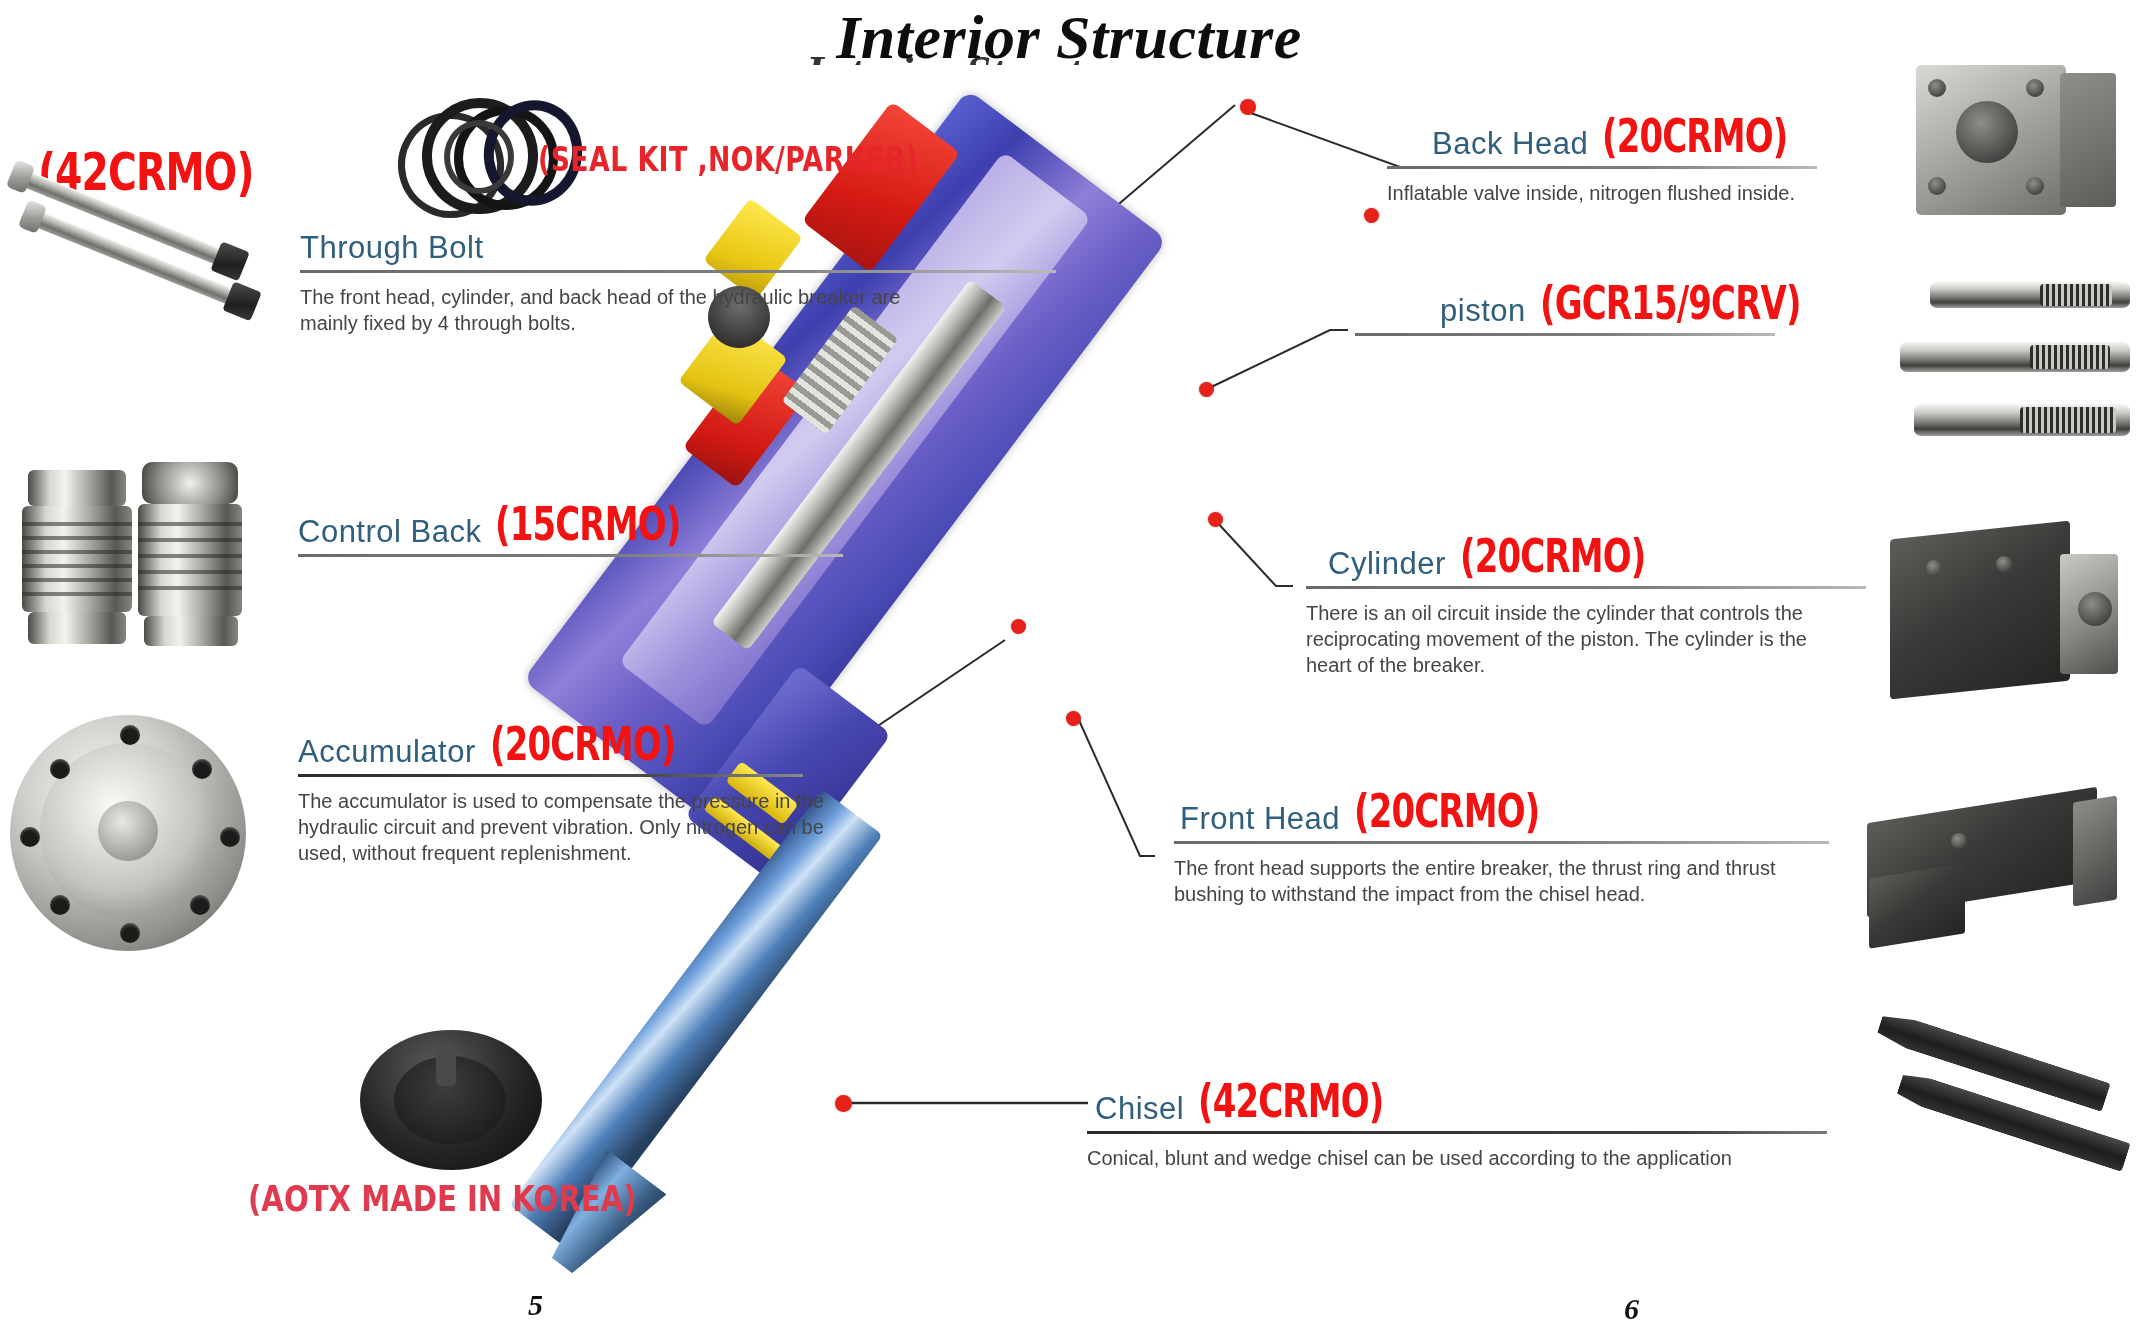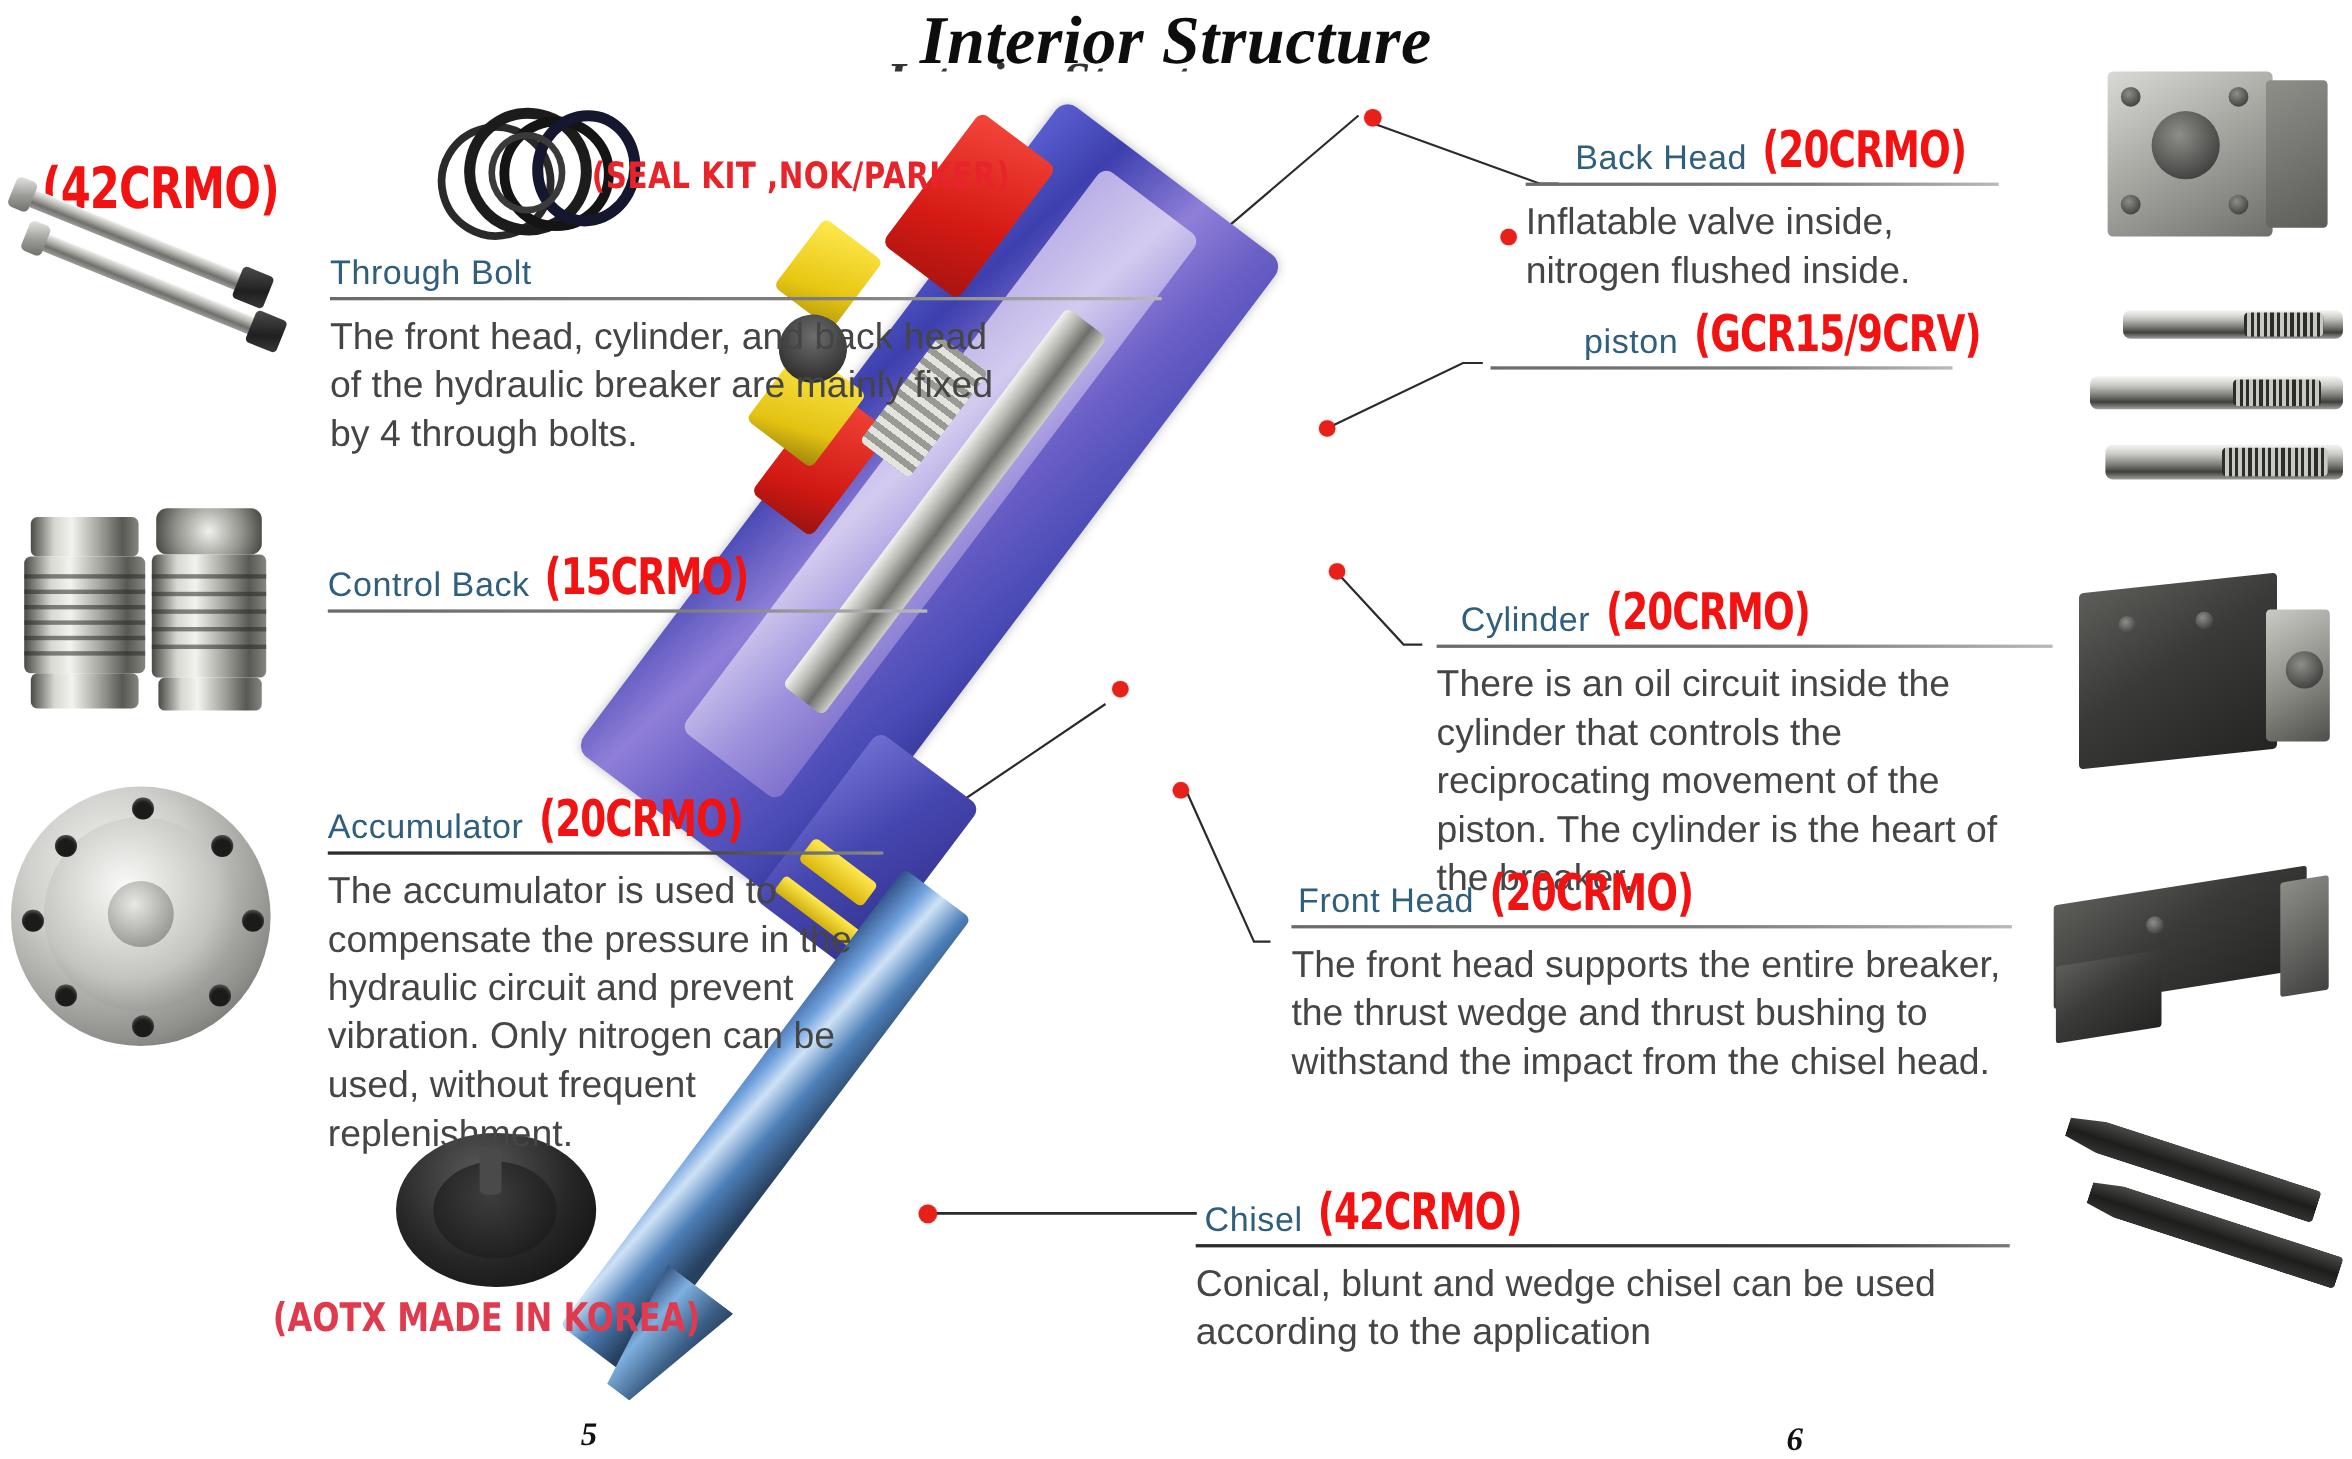--- a/index.html
+++ b/index.html
@@ -19,21 +19,21 @@
 
   
   .blk{}
   .blk .hd{white-space:nowrap;line-height:1;display:flex;align-items:flex-end;}
   .blk .part{font-size:31px;color:#2f5f7d;letter-spacing:.5px;font-weight:400;}
   .blk .mat{font-family:"DejaVu Sans Condensed","Liberation Sans Narrow","Liberation Sans",sans-serif;
             font-weight:bold;font-size:46px;color:#f21211;letter-spacing:-1px;
             transform:scaleX(.82);transform-origin:left bottom;margin-left:14px;
             line-height:.95;}
   .blk .rule{height:3px;background:linear-gradient(90deg,#6b6b6b,#7d7d7d 60%,#b9b9b9);margin-top:7px;}
-  .blk .desc{font-size:34px;line-height:1.30;color:#454545;margin-top:11px;}
+  .blk .desc{font-size:20px;line-height:1.30;color:#454545;margin-top:11px;}
 
   
   .bigmat{font-family:"DejaVu Sans Condensed","Liberation Sans Narrow","Liberation Sans",sans-serif;
           font-weight:bold;font-size:52px;color:#f21211;letter-spacing:-1px;
           transform:scaleX(.84);transform-origin:left top;white-space:nowrap;}
 
   .redlabel{font-family:"DejaVu Sans Condensed","Liberation Sans Narrow","Liberation Sans",sans-serif;
             font-weight:bold;color:#e8242b;white-space:nowrap;transform:scaleX(.9);
             transform-origin:left top;}
 
@@ -342,21 +342,21 @@
   <div class="rule" style="width:560px;margin-left:-22px;"></div>
   <div class="desc" style="width:550px;margin-left:-22px;">There is an oil circuit inside the cylinder that controls the reciprocating movement of the piston. The cylinder is the heart of the breaker.</div>
 </div>
 
 <div class="abs blk" style="left:1180px;top:790px;width:680px;">
   <div class="hd">
     <span class="part">Front  Head</span>
     <span class="mat">(20CRMO)</span>
   </div>
   <div class="rule" style="width:655px;margin-left:-6px;"></div>
-  <div class="desc" style="width:670px;margin-left:-6px;">The front head supports the entire breaker, the thrust wedge and thrust bushing to withstand the impact from the chisel head.</div>
+  <div class="desc" style="width:670px;margin-left:-6px;">The front head supports the entire breaker, the thrust ring and thrust bushing to withstand the impact from the chisel head.</div>
 </div>
 
 <div class="abs blk" style="left:1095px;top:1080px;width:700px;">
   <div class="hd">
     <span class="part">Chisel</span>
     <span class="mat">(42CRMO)</span>
   </div>
   <div class="rule" style="width:740px;margin-left:-8px;background:linear-gradient(90deg,#2b2b2b,#3d3d3d 80%,#7a7a7a);"></div>
   <div class="desc" style="width:700px;margin-left:-8px;">Conical, blunt and wedge chisel can be used according to the application</div>
 </div>

